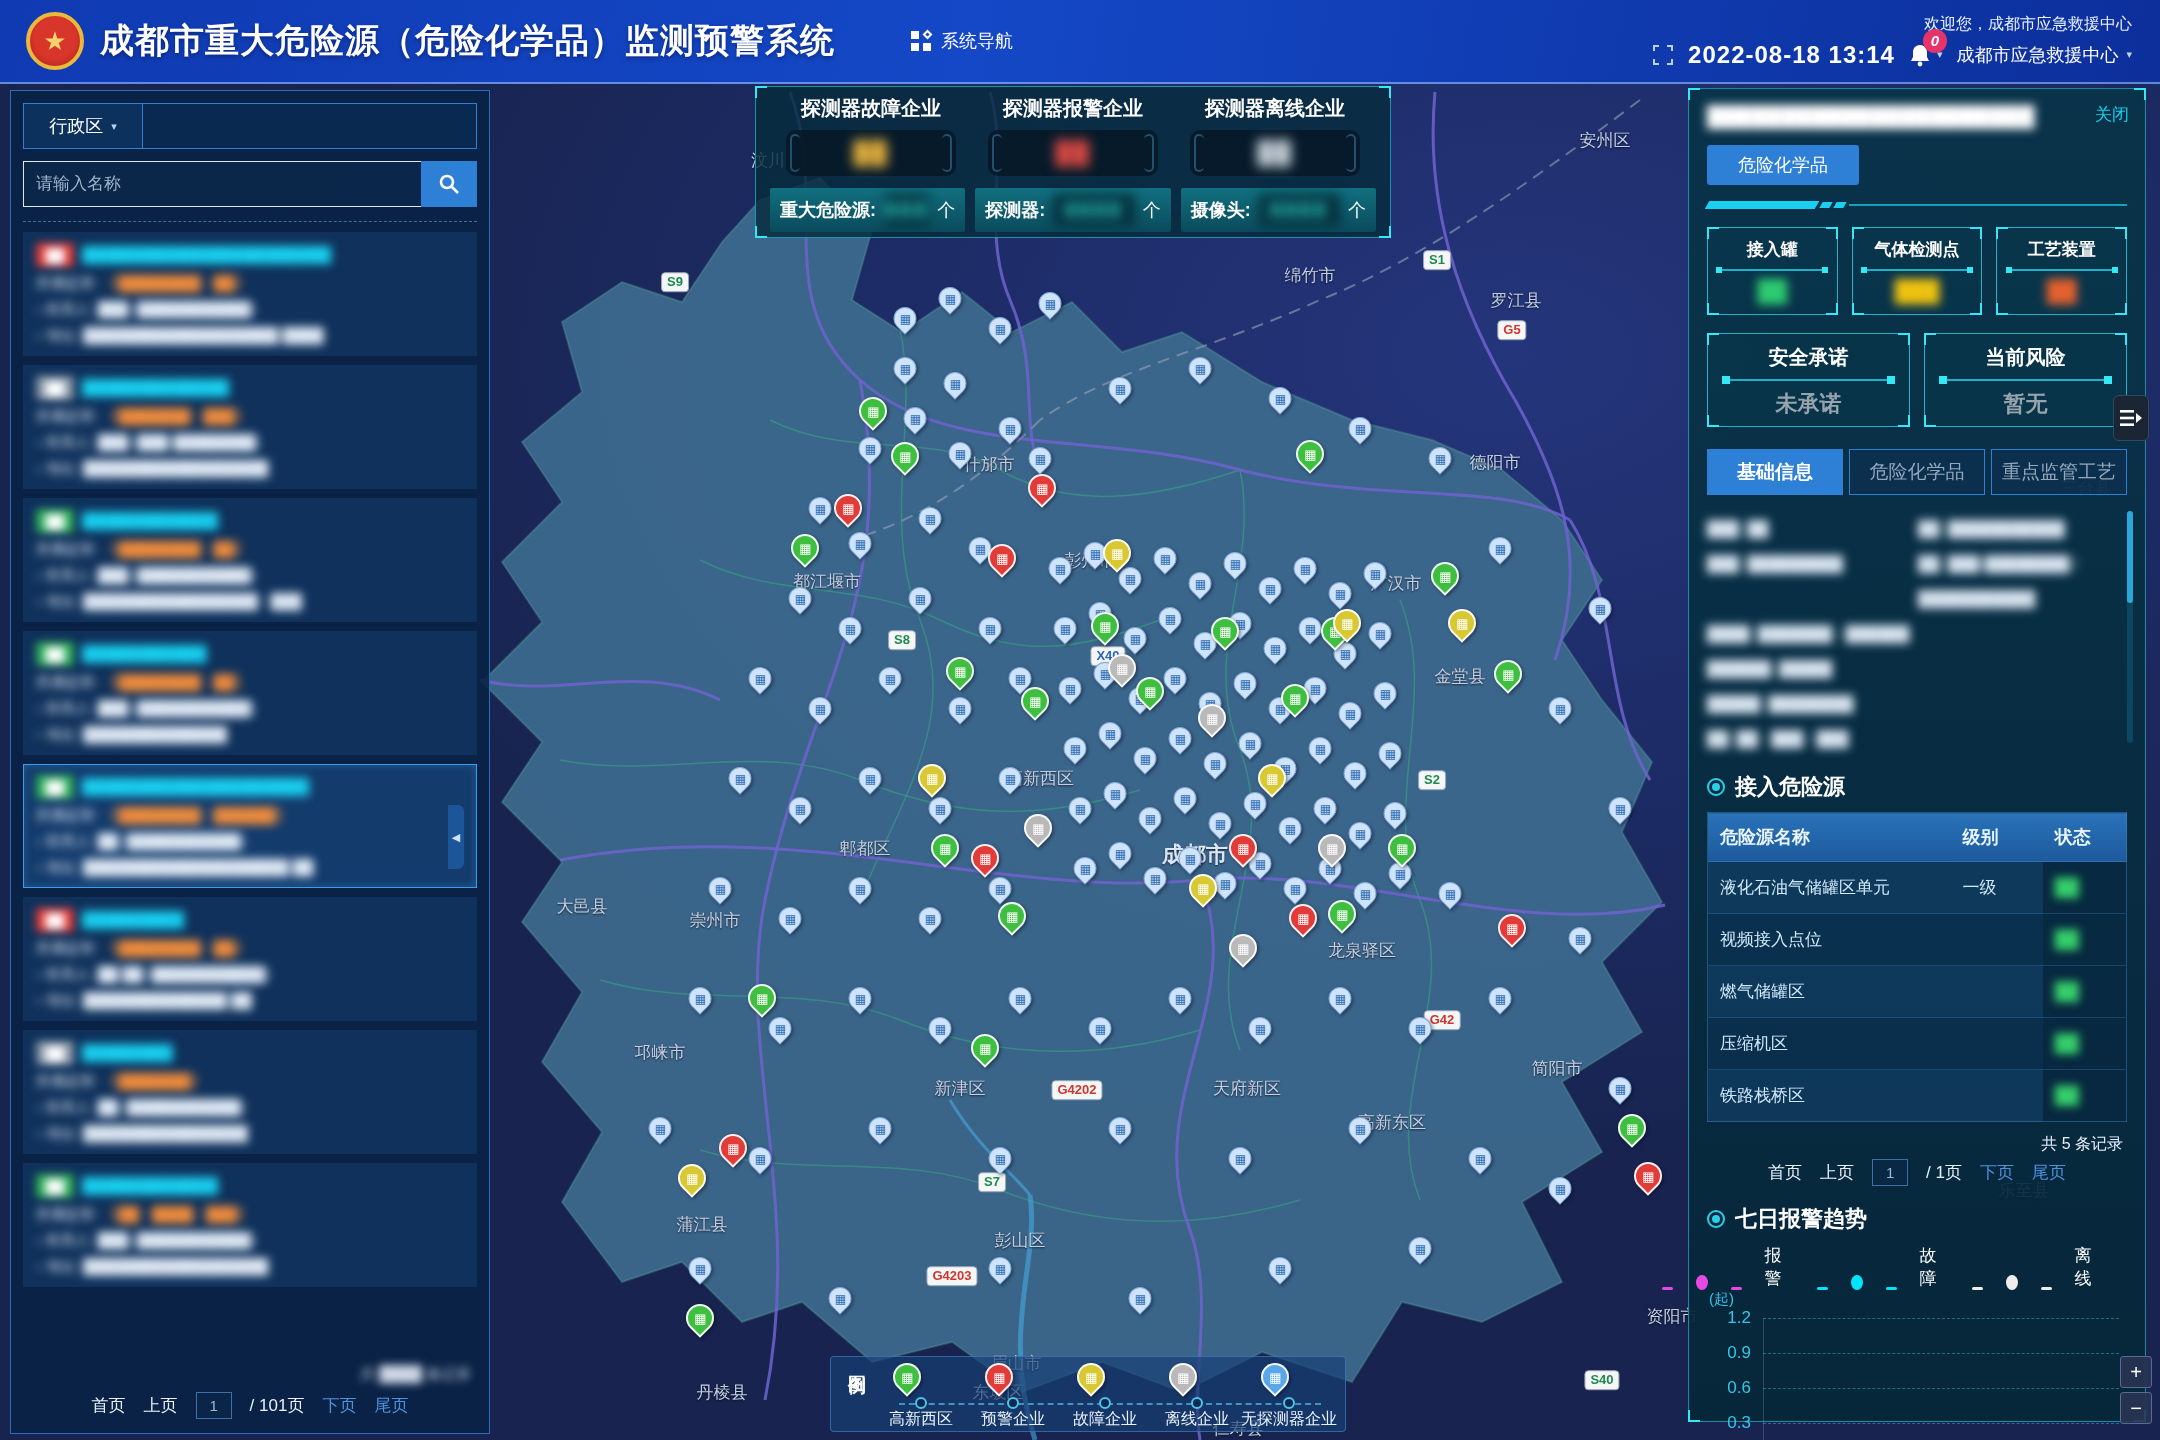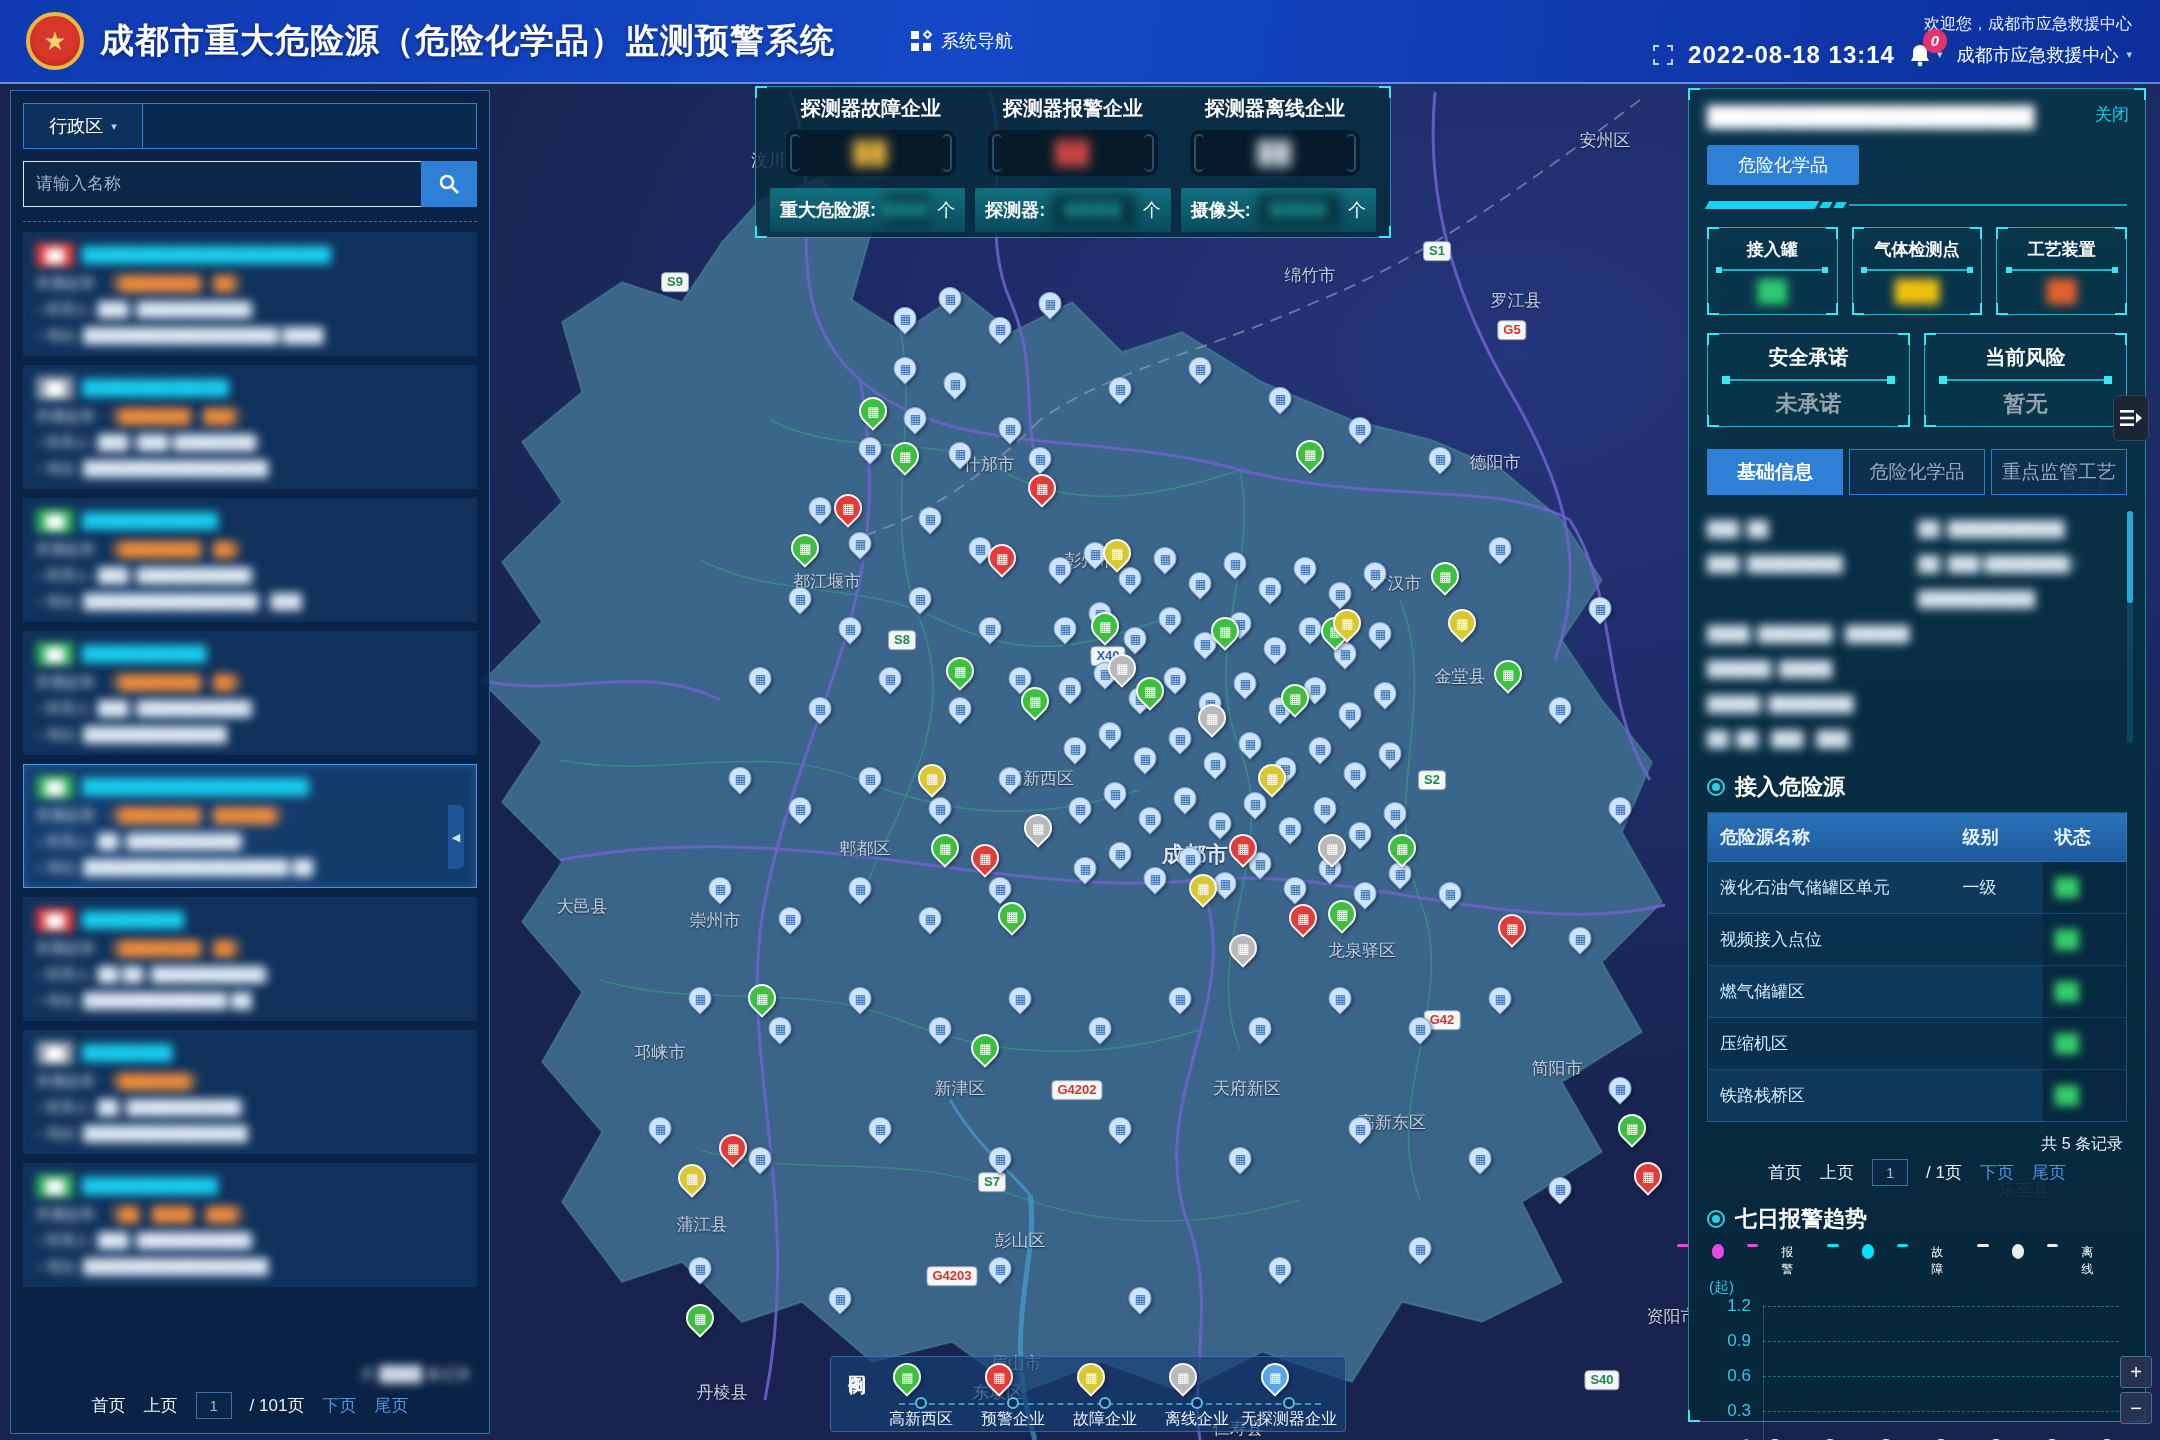--- a/index.html
+++ b/index.html
@@ -147,21 +147,21 @@
 .htable th{background:linear-gradient(180deg,#2a72b8,#1d5a9c);font-size:18px;color:#eaf6ff;text-align:left;
  padding:12px 12px;font-weight:bold}
 .htable td{font-size:17px;color:#cfe8fa;padding:14px 12px;border-top:1px solid rgba(60,140,200,.3)}
 .htable tr:nth-child(odd) td{background:rgba(23,77,128,.42)}
 .htable tr:nth-child(even) td{background:rgba(13,55,97,.42)}
 .htable td.stcell{background:rgba(8,40,66,.65)!important}
 .htable .stval{color:#35d06a;font-weight:bold}
 .rrecords{text-align:right;font-size:16px;color:#e6eefc;margin:12px 4px 0 0}
 
 .tlegend{display:flex;justify-content:flex-end;gap:26px;margin:10px 26px 0 0}
-.tli{display:flex;align-items:flex-start;gap:23px;font-size:12px;color:#fff}
+.tli{display:flex;align-items:flex-end;gap:23px;font-size:17px;color:#fff}
 .tli .seg{width:14px;height:3px;border-radius:2px}
 .tli .dotc{width:15px;height:15px;border-radius:50%}
 .chart{position:relative;height:212px;margin-top:2px}
 .chart .unit{position:absolute;left:2px;top:-2px;color:#35c5e8;font-size:15px}
 .ytick{position:absolute;width:44px;text-align:right;color:#35c5e8;font-size:17px;transform:translateY(-50%)}
 .gline{position:absolute;left:56px;right:8px;border-top:1px dashed rgba(53,197,232,.45)}
 .vaxis{position:absolute;left:56px;width:1px;background:rgba(150,190,220,.25)}
 .baseline{position:absolute;left:60px;right:12px;height:3px;background:#cfe0ee;border-radius:2px}
 .dotrow{position:absolute;left:60px;right:12px;display:flex;justify-content:space-between;transform:translateY(-7px)}
 .dotrow s{width:16px;height:16px;border-radius:50%;background:#ececec;text-decoration:none}
@@ -240,21 +240,21 @@
       <div class="citylab" style="left: 1016px; top: 1279px;">眉山市</div>
       <div class="citylab" style="left: 998px; top: 1308px;">东坡区</div>
       <div class="citylab" style="left: 722px; top: 1308px;">丹棱县</div>
       <div class="citylab" style="left: 1238px; top: 1344px;">仁寿县</div>
       <div class="citylab" style="left: 1672px; top: 1232px;">资阳市</div>
       <div class="citylab" style="left: 2024px; top: 1106px;">乐至县</div>
       <div class="citylab" style="left: 2086px; top: 404px;">三台县</div>
     </div>
   <div id="roadBadges">
       <div class="roadbdg s" style="left: 675px; top: 198px;">S9</div>
-      <div class="roadbdg s" style="left: 1437px; top: 167px; text-align: right;">S1</div>
+      <div class="roadbdg s" style="left: 1437px; top: 176px; text-align: right;">S1</div>
       <div class="roadbdg g" style="left: 1512px; top: 246px;">G5</div>
       <div class="roadbdg s" style="left: 902px; top: 556px;">S8</div>
       <div class="roadbdg x" style="left: 1108px; top: 572px;">X40</div>
       <div class="roadbdg s" style="left: 1432px; top: 696px;">S2</div>
       <div class="roadbdg g" style="left: 1442px; top: 936px;">G42</div>
       <div class="roadbdg g" style="left: 1077px; top: 1006px;">G4202</div>
       <div class="roadbdg s" style="left: 992px; top: 1098px;">S7</div>
       <div class="roadbdg g" style="left: 952px; top: 1192px;">G4203</div>
       <div class="roadbdg s" style="left: 1602px; top: 1296px;">S40</div>
     </div>

